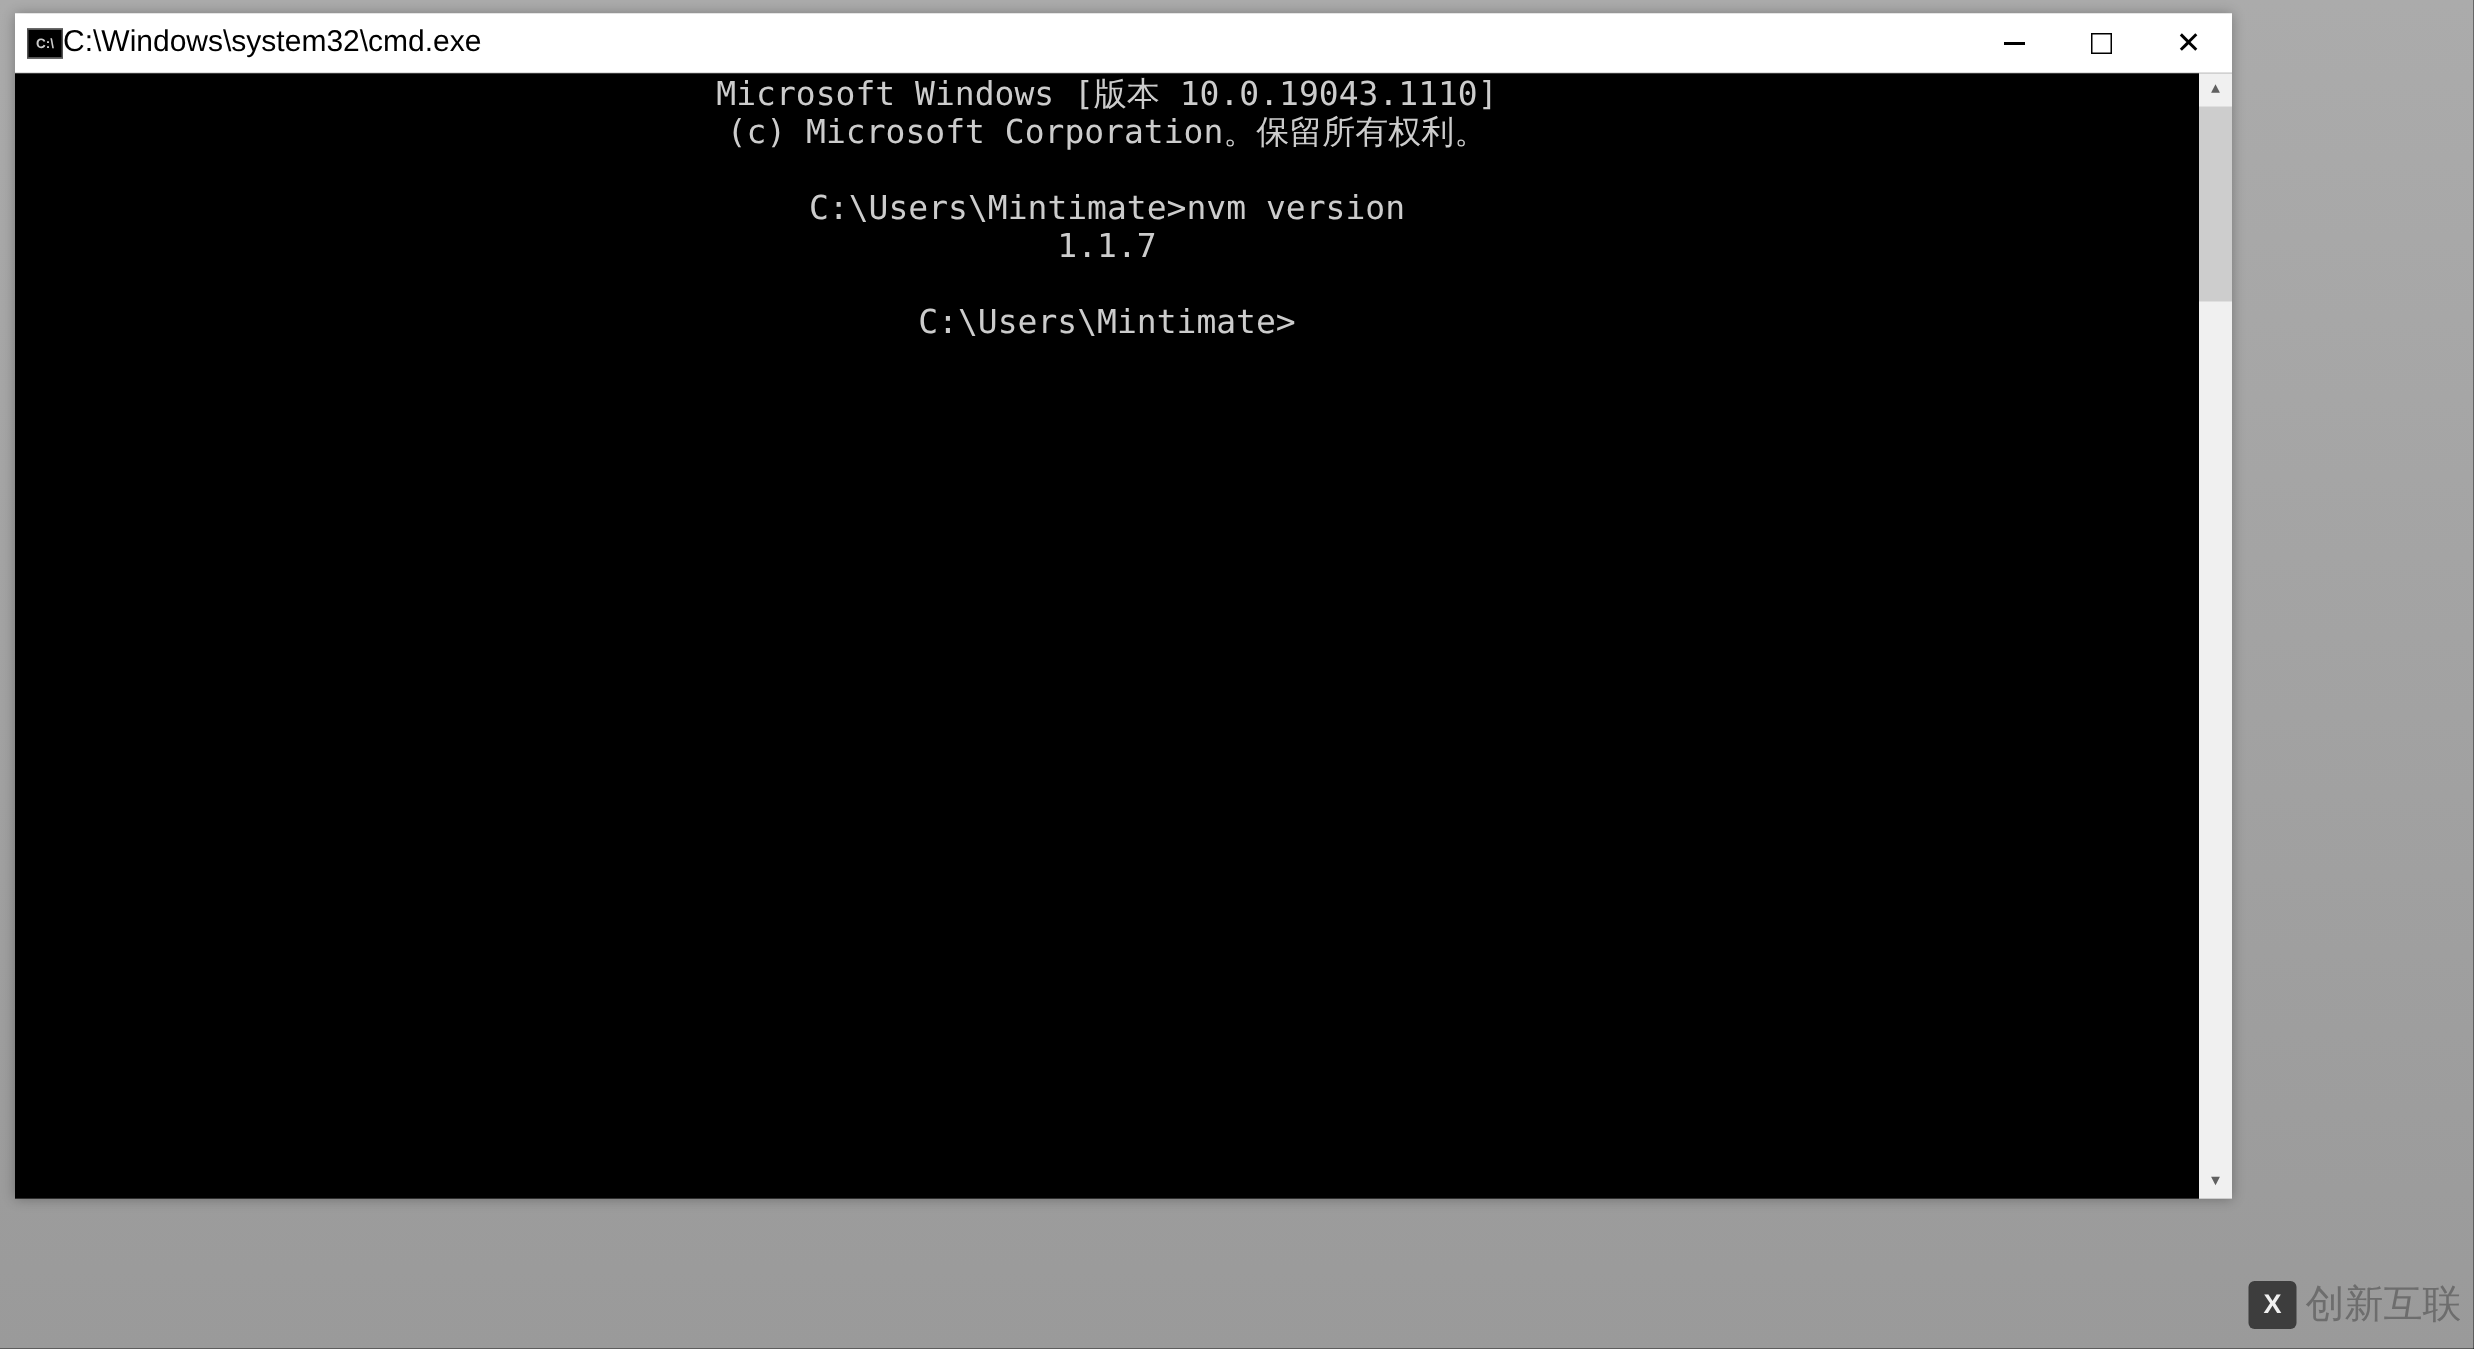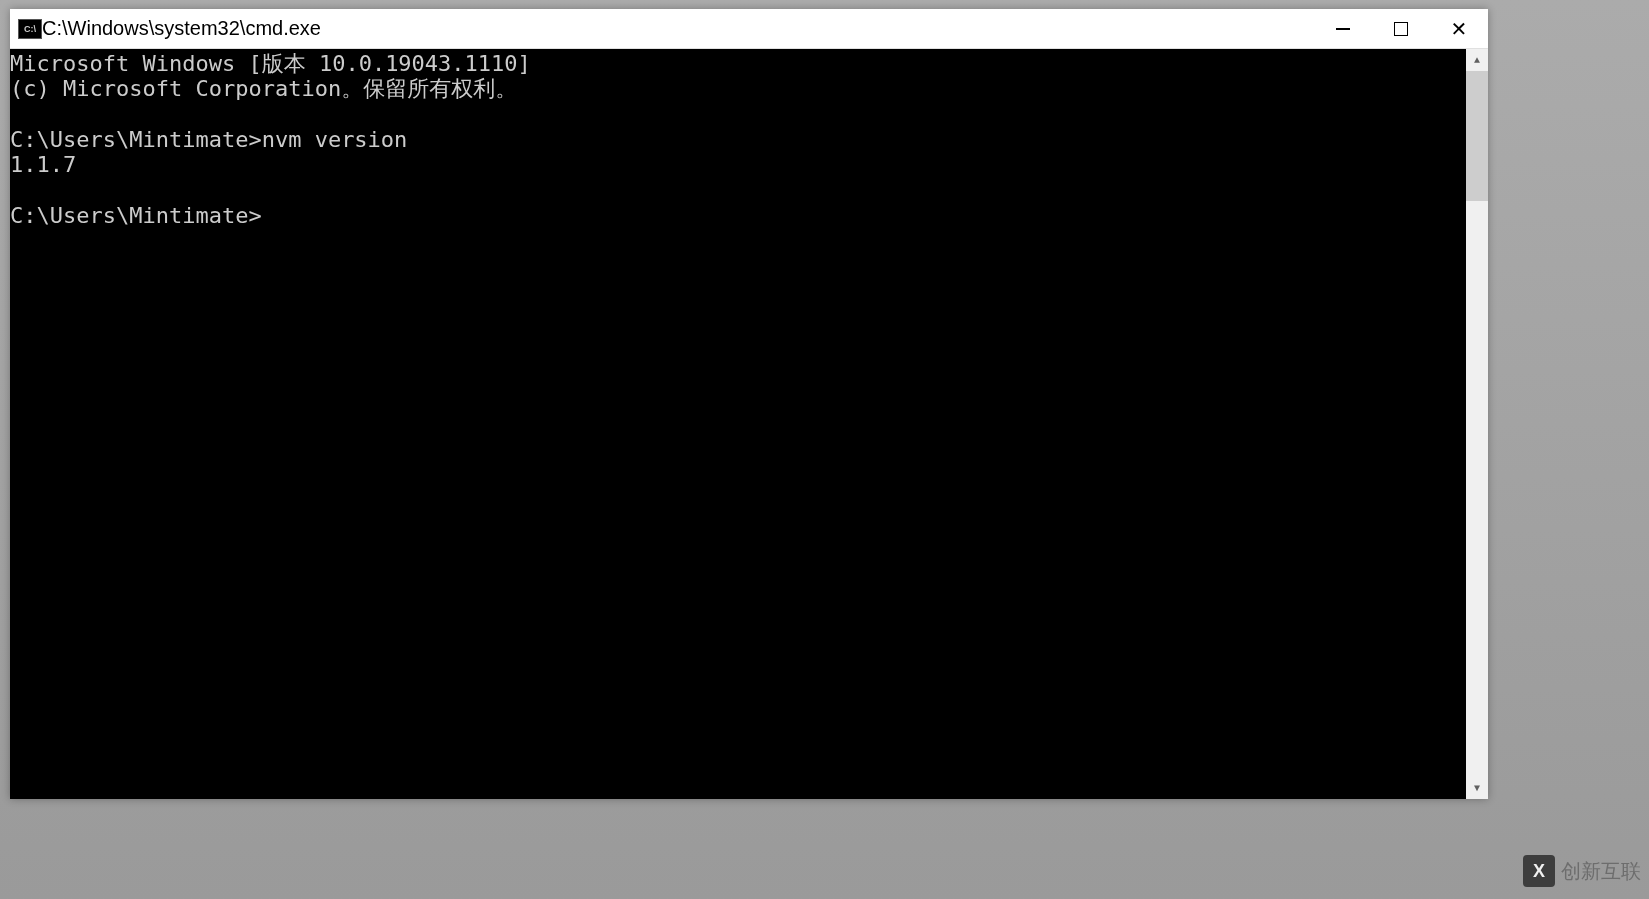--- a/index.html
+++ b/index.html
@@ -102,20 +102,21 @@
     .terminal-content {
       flex: 1;
       background: #000000;
       color: #cccccc;
       font-family: "NSimSun", "SimSun", "Consolas", monospace;
       font-size: 22px;
       line-height: 1.15;
       padding: 2px 0 0 0;
       white-space: pre;
       overflow: hidden;
+      text-align: center;
     }
     
     .scrollbar {
       width: 22px;
       background: #f0f0f0;
       position: relative;
       display: flex;
       flex-direction: column;
     }
     
@@ -166,21 +167,21 @@
       align-items: center;
       justify-content: center;
       color: #ffffff;
       font-size: 18px;
       font-weight: bold;
       font-family: sans-serif;
     }
     
     .watermark-text {
       color: #666666;
-      font-size: 20px;
+      font-size: 26px;
       font-family: "Microsoft YaHei", sans-serif;
     }
     
     .background-blur {
       position: absolute;
       top: 0;
       left: 0;
       width: 100%;
       height: 100%;
       background: linear-gradient(to bottom, #ababab 0%, #9a9a9a 100%);

